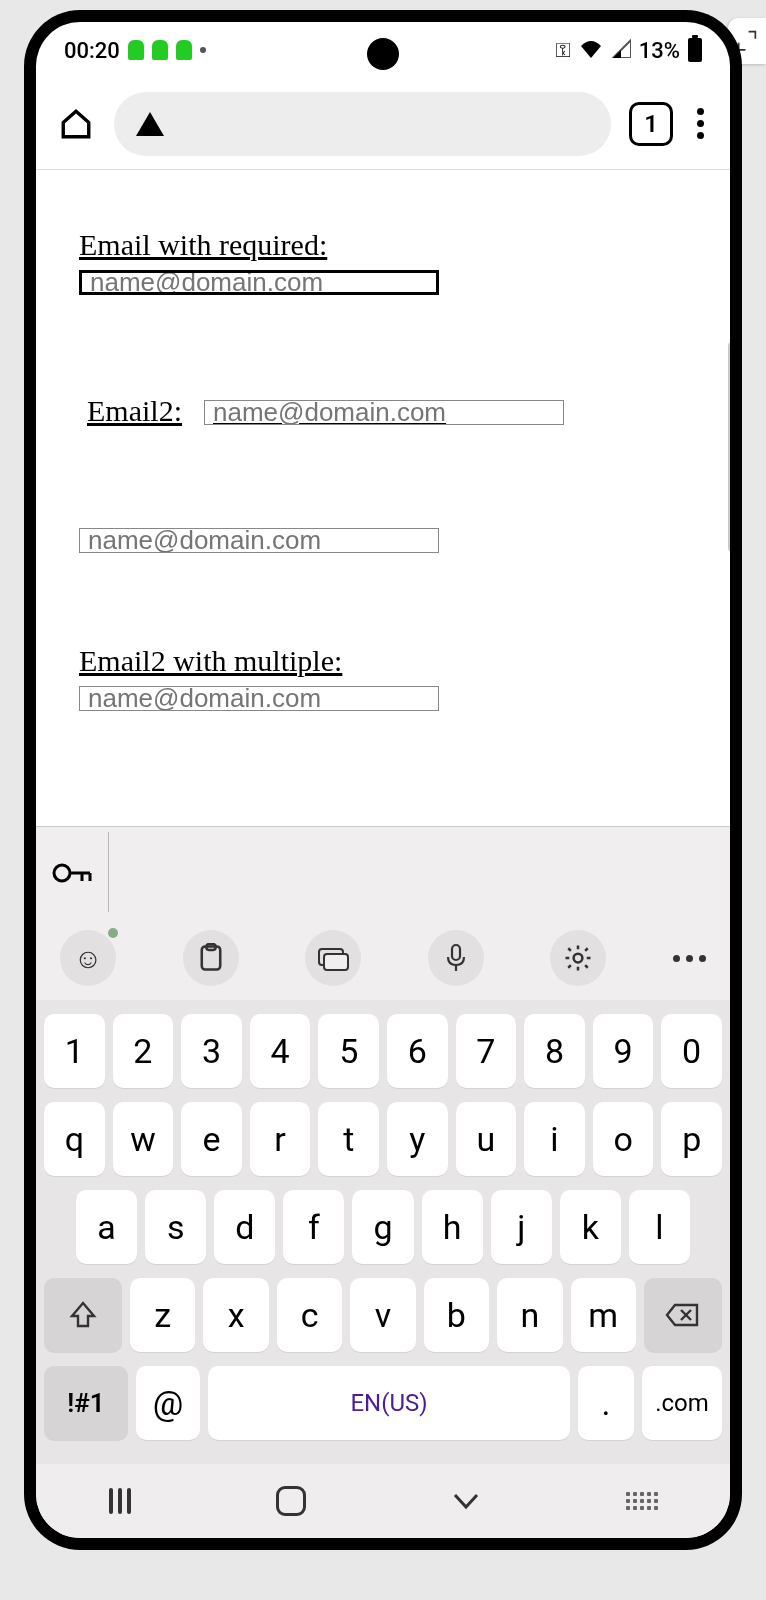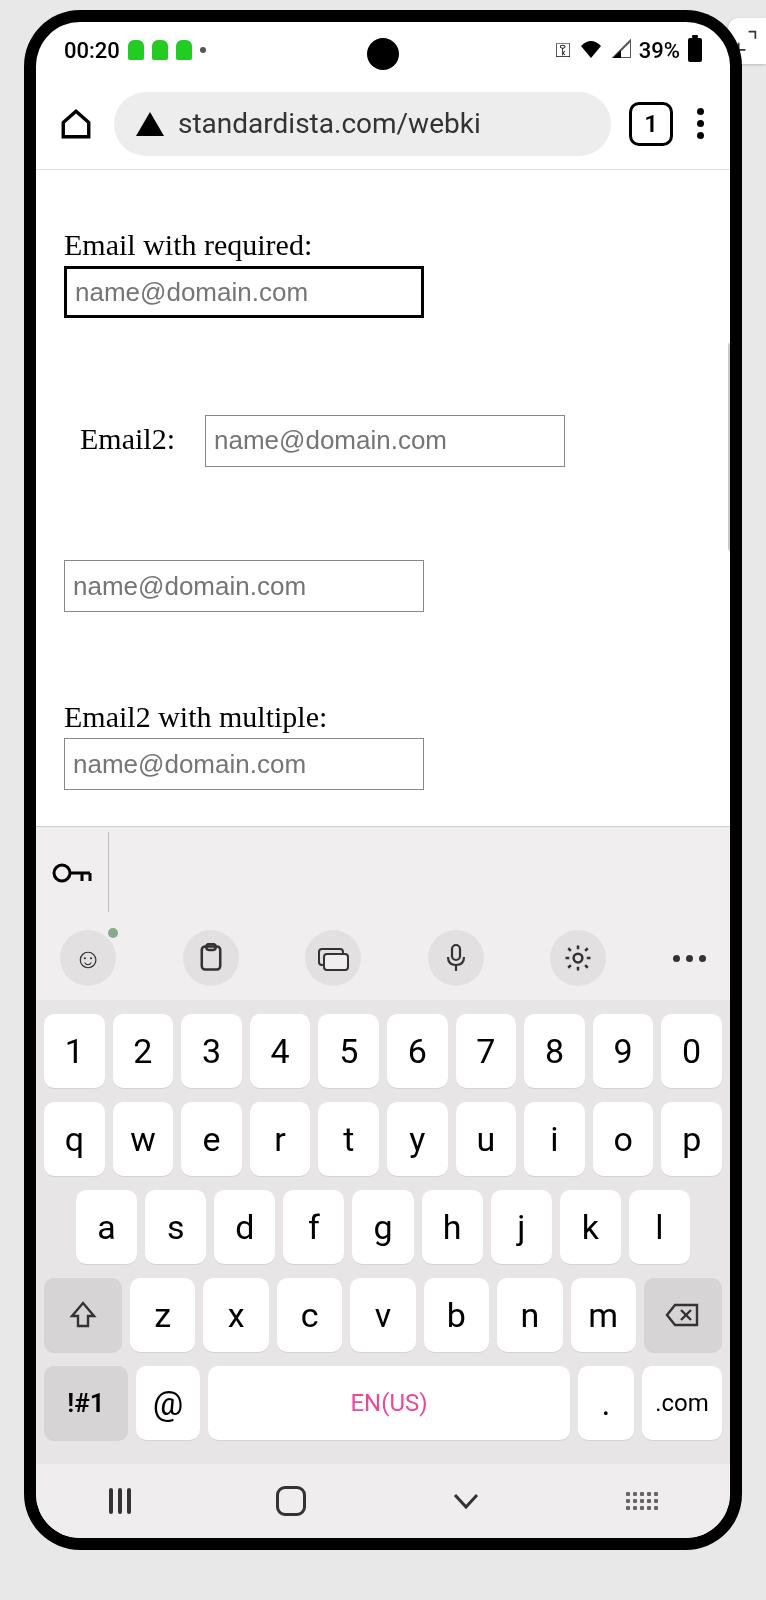--- a/index.html
+++ b/index.html
@@ -96,36 +96,37 @@
   }
   .tab-count {
     width:44px;height:44px;border:3px solid #000;border-radius:10px;
     display:flex;align-items:center;justify-content:center;font-size:24px;font-weight:600;
   }
   .menu-dots { display:flex;flex-direction:column;gap:5px;padding:0 6px;}
   .menu-dots span{width:7px;height:7px;background:#000;border-radius:50%;}
   
   .page {
     flex:1;
-    padding: 58px 28px 0 28px;
+    padding: 58px 28px 0 43px;
     font-family: Georgia, "Times New Roman", serif;
     font-size: 28px;
     color:#000;
     overflow:hidden;
+    text-decoration:underline;
   }
   .field-block { margin-bottom: 88px; }
   .field-label { font-size: 30px; margin-bottom: 4px; }
   .field-inline { display:flex; align-items: baseline; gap: 14px; }
   .text-input {
     font-family: Arial, sans-serif;
     font-size: 26px;
     padding: 4px 8px;
     border: 1px solid #888;
     width: 360px;
-    height: 52px;
+    height: 25px;
     color:#777;
     background:#fff;
   }
   .text-input.focused {
     border: 3px solid #000;
     width: 360px;
   }
   
   .suggest-strip {
     height: 90px;
@@ -171,21 +172,21 @@
     font-size:34px;
     color:#000;
     box-shadow: 0 1px 0 rgba(0,0,0,0.08);
     min-width: 0;
   }
   .key.shift, .key.bksp, .key.sym { background:#d6d4d4; }
   .key.shift, .key.bksp { flex: 0 0 78px; }
   .row3 { padding: 0 32px; }
   .key.sym { flex:0 0 84px; font-size:26px;font-weight:600;}
   .key.at { flex:0 0 64px;}
-  .key.space { flex:1; font-size:24px; color:#ec4899;}
+  .key.space { flex:1; font-size:24px; color:#4c1d95;}
   .key.period { flex:0 0 56px;}
   .key.com { flex:0 0 80px; font-size:24px;}
   .key.next { flex:0 0 86px; background:#d6d4d4; font-size:26px; color:#666;}
   .kb-row.bottom .key { height:74px; }
   
   .navbar {
     height: 74px;
     background:#efeded;
     display:flex;
     align-items:center;
@@ -232,53 +233,52 @@
           <svg width="24" height="20" viewBox="0 0 24 20">
               <path d="M12 20 L2 8 Q12 -2 22 8 Z" fill="#000"></path>
             </svg>
         </span>
         <span class="signal-icon">
           <svg width="20" height="20" viewBox="0 0 20 20">
               <path d="M2 20 L20 20 L20 2 Z" fill="none" stroke="#555" stroke-width="2"></path>
               <path d="M2 20 L10 20 L10 12 Z" fill="#000"></path>
             </svg>
         </span>
-        <span>39%</span>
+        <span>13%</span>
         <span class="battery"></span>
       </div>
     </div>
 
     <div class="browser-bar">
       <div class="home-btn">
         <svg width="34" height="34" viewBox="0 0 24 24" fill="none" stroke="#000" stroke-width="2.4">
             <path d="M3 11 L12 3 L21 11 V21 H3 Z"></path>
           </svg>
       </div>
       <div class="omnibox">
         <span class="warn-icon"></span>
-        <span>standardista.com/webki</span>
       </div>
       <div class="tab-count">
         <span>1</span>
       </div>
       <div class="menu-dots">
         <span></span>
           <span></span>
           <span></span>
       </div>
     </div>
 
     <div class="page">
       <div class="field-block">
         <div class="field-label">Email with required:</div>
         <input class="text-input focused" placeholder="name@domain.com" style="">
       </div>
       <div class="field-block">
         <div class="field-inline">
-          <span class="field-label" style="margin:16px">Email2:</span>
+          <span class="field-label" style="margin:8px">Email2:</span>
           <input class="text-input" placeholder="name@domain.com" style="">
         </div>
       </div>
       <div class="field-block">
         <input class="text-input" placeholder="name@domain.com" style="">
       </div>
       <div class="field-block" style="margin-bottom:12px">
         <div class="field-label">Email2 with multiple:</div>
         <input class="text-input" placeholder="name@domain.com" style="">
       </div>

